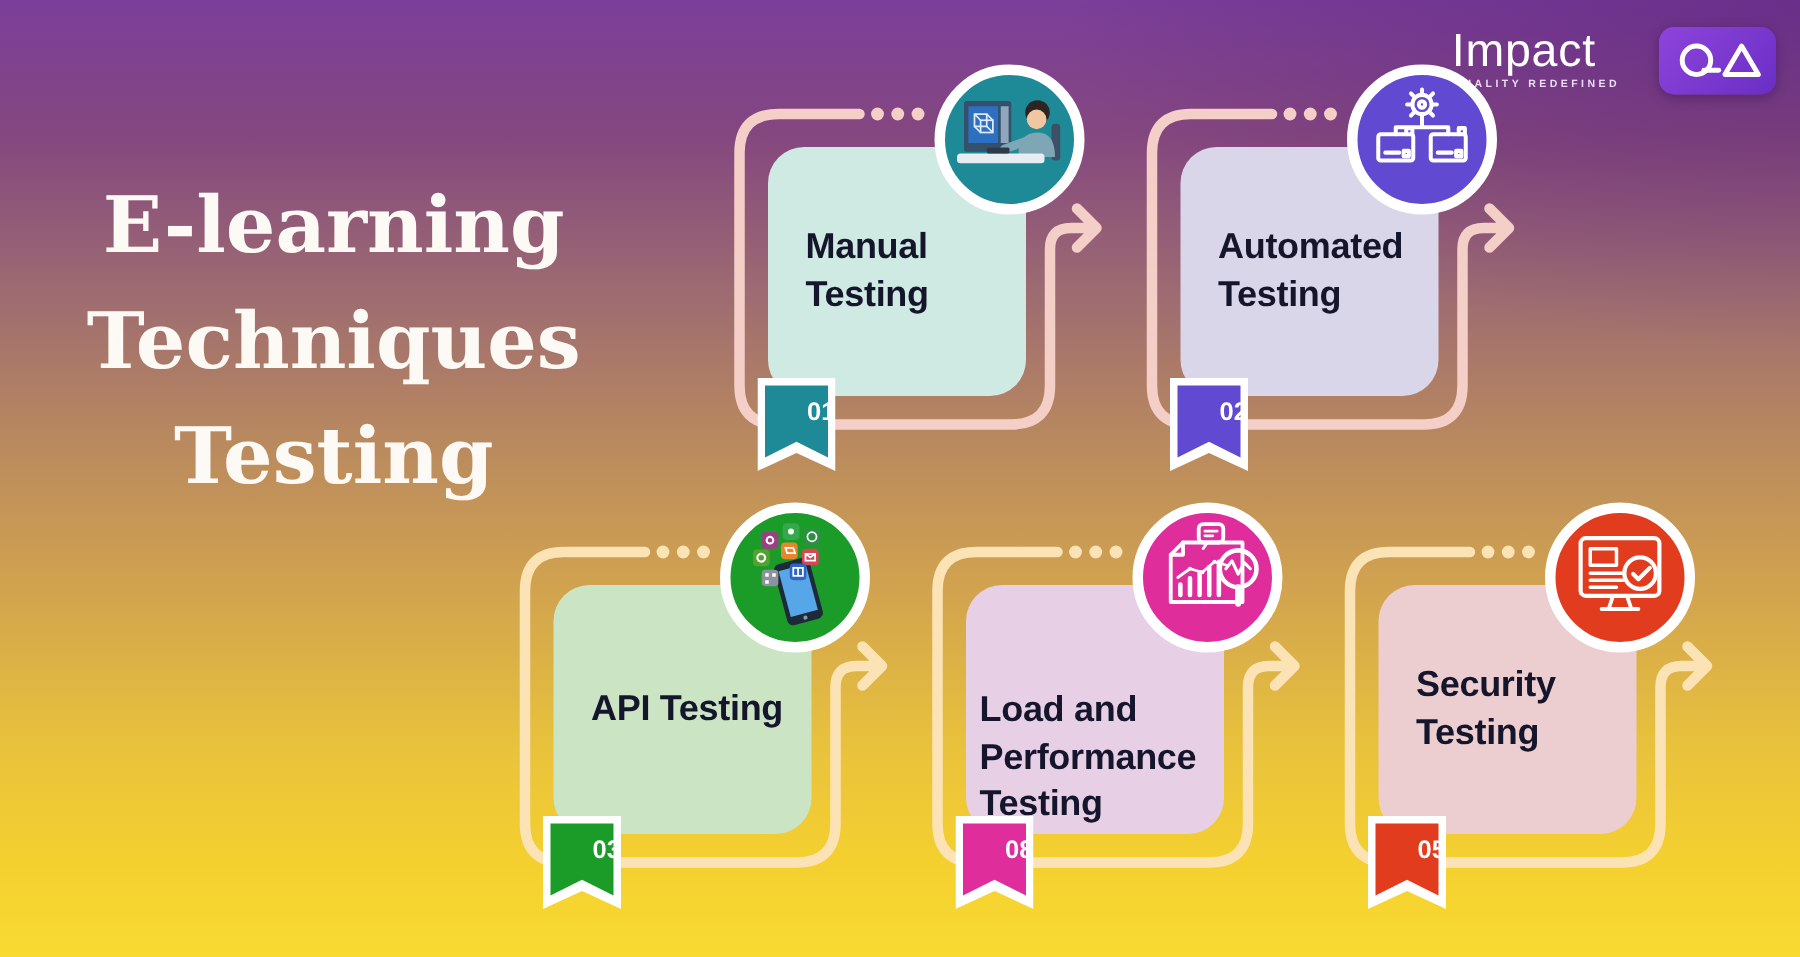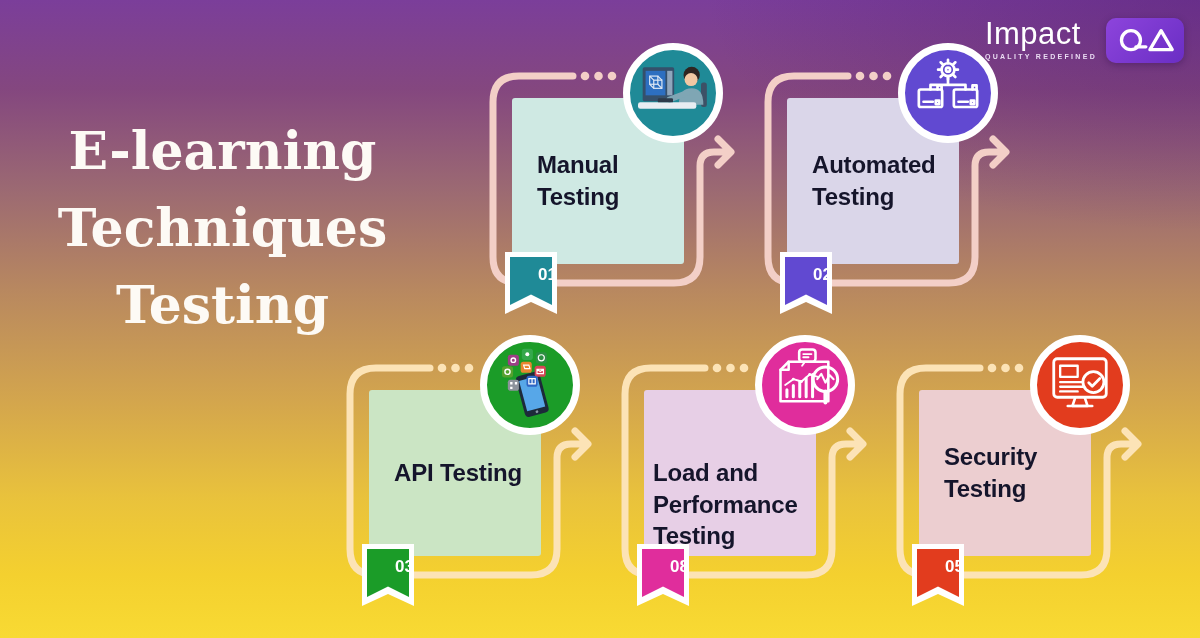--- a/index.html
+++ b/index.html
@@ -8,32 +8,32 @@
     background:linear-gradient(180deg,#7b3e9a 0%,#84477f 14%,#9c6a72 30%,#b9895f 46%,#d2a44e 62%,#e9c23c 78%,#f4d02f 90%,#f8da33 100%);}
   .stage::before{content:"";position:absolute;inset:0;pointer-events:none;
     background:radial-gradient(900px 420px at 100% 0%, rgba(74,22,112,0.38), rgba(74,22,112,0) 55%);}
 
   
   .hero{position:absolute;left:15px;top:112px;width:415px;text-align:center;
     font-family:"DejaVu Serif","Liberation Serif",serif;font-weight:700;
     font-size:52px;line-height:77px;color:#fdfaf5;}
 
   
-  .logo{position:absolute;right:16px;top:18px;display:flex;align-items:flex-start;gap:9px;}
+  .logo{position:absolute;right:16px;top:18px;display:flex;align-items:flex-start;gap:26px;}
   .logo-name{font-size:31px;color:#ffffff;font-weight:400;line-height:1.0;letter-spacing:.5px;}
   .logo-tagline{font-size:7px;letter-spacing:2.3px;color:#eadcf3;font-weight:700;margin-top:4px;}
   .logo-badge{width:78px;height:45px;border-radius:10px;
     background:linear-gradient(135deg,#8d44dc,#6a2ec4);
     display:flex;align-items:center;justify-content:center;
     box-shadow:0 2px 7px rgba(40,10,70,.35);}
 
   
   .card{position:absolute;width:270px;height:240px;}
   .loop-svg{position:absolute;left:0;top:0;width:270px;height:240px;overflow:visible;}
-  .panel{position:absolute;left:27px;top:30px;width:172px;height:166px;border-radius:3px;}
+  .panel{position:absolute;left:27px;top:30px;width:172px;height:166px;border-radius:24px;}
   .card-title{position:absolute;left:25px;right:6px;top:50%;transform:translateY(-50%);
     font-size:24px;font-weight:700;color:#15152b;line-height:1.32;letter-spacing:-.2px;}
   .card-4 .card-title{left:9px;margin-top:32px;}
   .badge{position:absolute;left:138px;top:-25px;width:86px;height:86px;border:7px solid #fff;
     border-radius:50%;display:flex;align-items:center;justify-content:center;overflow:hidden;}
   .badge svg{width:84px;height:84px;display:block;}
   .ribbon{position:absolute;left:20px;top:184px;width:52px;height:62px;}
   .ribbon svg{position:absolute;left:0;top:0;width:52px;height:62px;}
   .ribbon-num{position:absolute;left:0;right:0;top:13px;text-align:right;color:#fff;
     font-size:17px;font-weight:700;}

